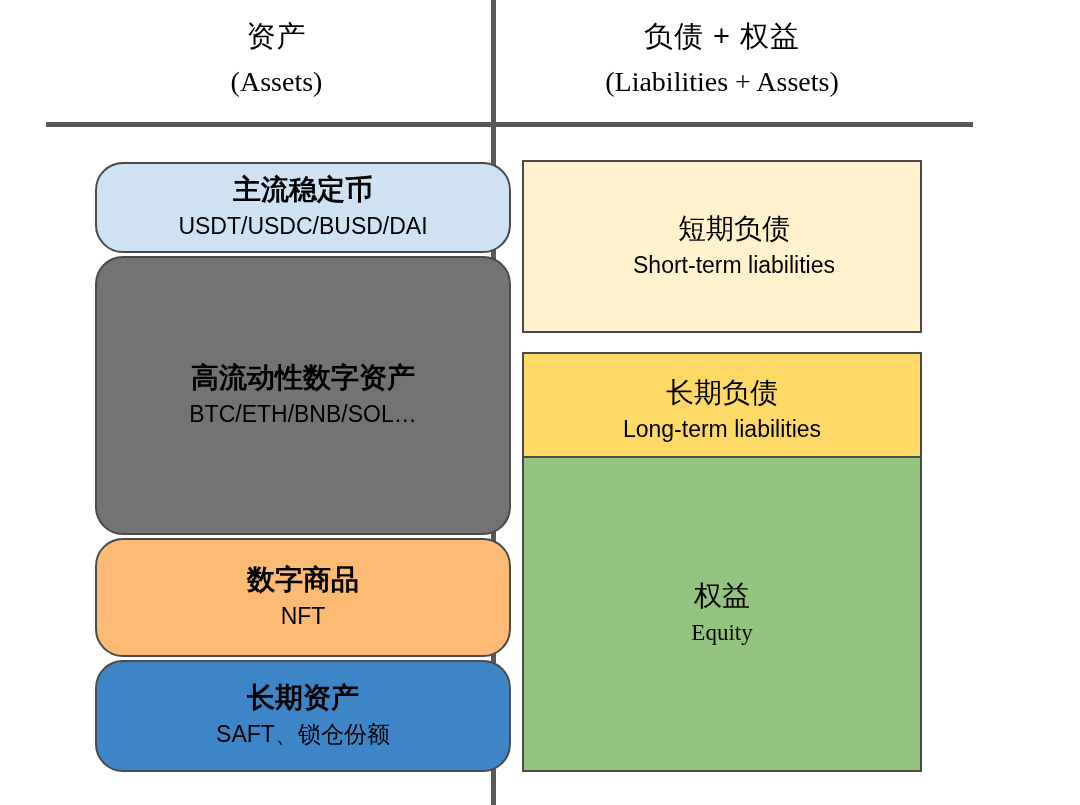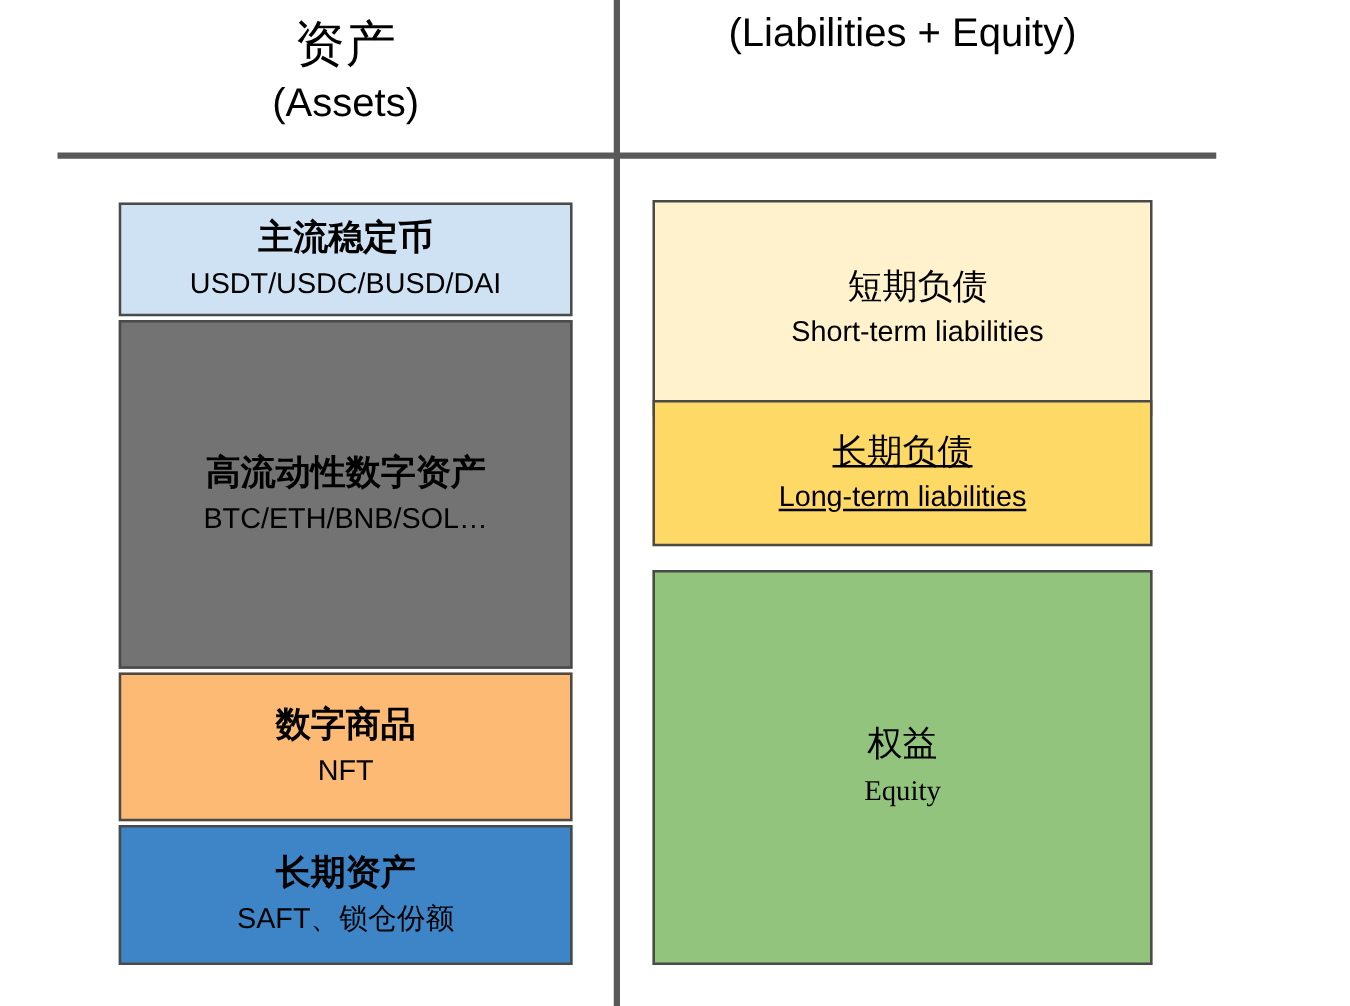--- a/index.html
+++ b/index.html
@@ -19,27 +19,28 @@
 
   
   .col-header {
     position: absolute;
     top: 8px;
     text-align: center;
   }
   .col-header.left  { left: 95px;  width: 363px; }
   .col-header.right { left: 522px; width: 400px; }
   .h-cn {
-    font-size: 40px;
+    font-size: 29px;
     line-height: 56px;
     letter-spacing: 1px;
   }
   .h-en {
-    font-size: 32px;
+    font-size: 28px;
     line-height: 36px;
+    font-family: Liberation Serif, serif;
   }
 
   
   .hline {
     position: absolute;
     left: 46px;
     top: 122px;
     width: 927px;
     height: 5px;
     background: #595959;
@@ -57,30 +58,30 @@
   .box {
     position: absolute;
     box-sizing: border-box;
     border: 2px solid #4a4a4a;
     display: flex;
     flex-direction: column;
     align-items: center;
     justify-content: center;
     text-align: center;
   }
-  .box.lcol { left: 95px;  width: 363px; }
+  .box.lcol { left: 95px;  width: 416px; border-radius: 28px; }
   .box.rcol { left: 522px; width: 400px; }
 
   .box-l1 { top: 162px; height: 91px;  }
   .box-l2 { top: 256px; height: 279px; }
   .box-l3 { top: 538px; height: 119px; }
   .box-l4 { top: 660px; height: 112px; }
 
   .box-r1 { top: 160px; height: 173px; padding-left: 24px; }
-  .box-r2 { top: 320px; height: 117px; text-decoration: underline; }
+  .box-r2 { top: 352px; height: 117px; }
   .box-r3 { top: 456px; height: 316px; }
 
   .b-title {
     font-size: 28px;
     line-height: 37px;
   }
   .b-title.bold { font-weight: bold; }
   .b-sub {
     font-size: 23px;
     line-height: 37px;
@@ -89,21 +90,22 @@
 </head>
 <body>
 
 <div class="canvas">
 
   <div class="col-header left">
     <div class="h-cn">资产</div>
     <div class="h-en">(Assets)</div>
   </div>
   <div class="col-header right">
-    <div class="h-en">(Liabilities + Equity)</div>
+    <div class="h-cn">负债 + 权益</div>
+    <div class="h-en">(Liabilities + Assets)</div>
   </div>
 
   <div class="hline"></div>
   <div class="vline"></div>
 
   <div class="box lcol box-l1" style="background-color: rgb(207, 226, 243);">
     <div class="b-title bold">主流稳定币</div>
     <div class="b-sub">USDT/USDC/BUSD/DAI</div>
   </div>
   <div class="box lcol box-l2" style="background-color: #737373;">

